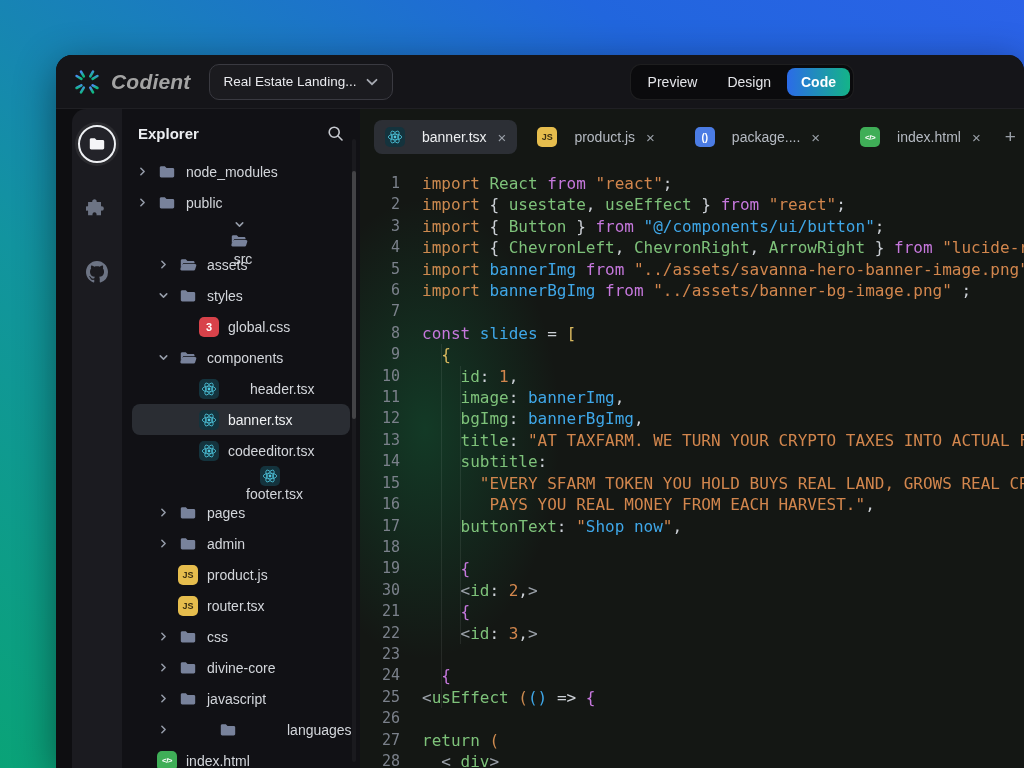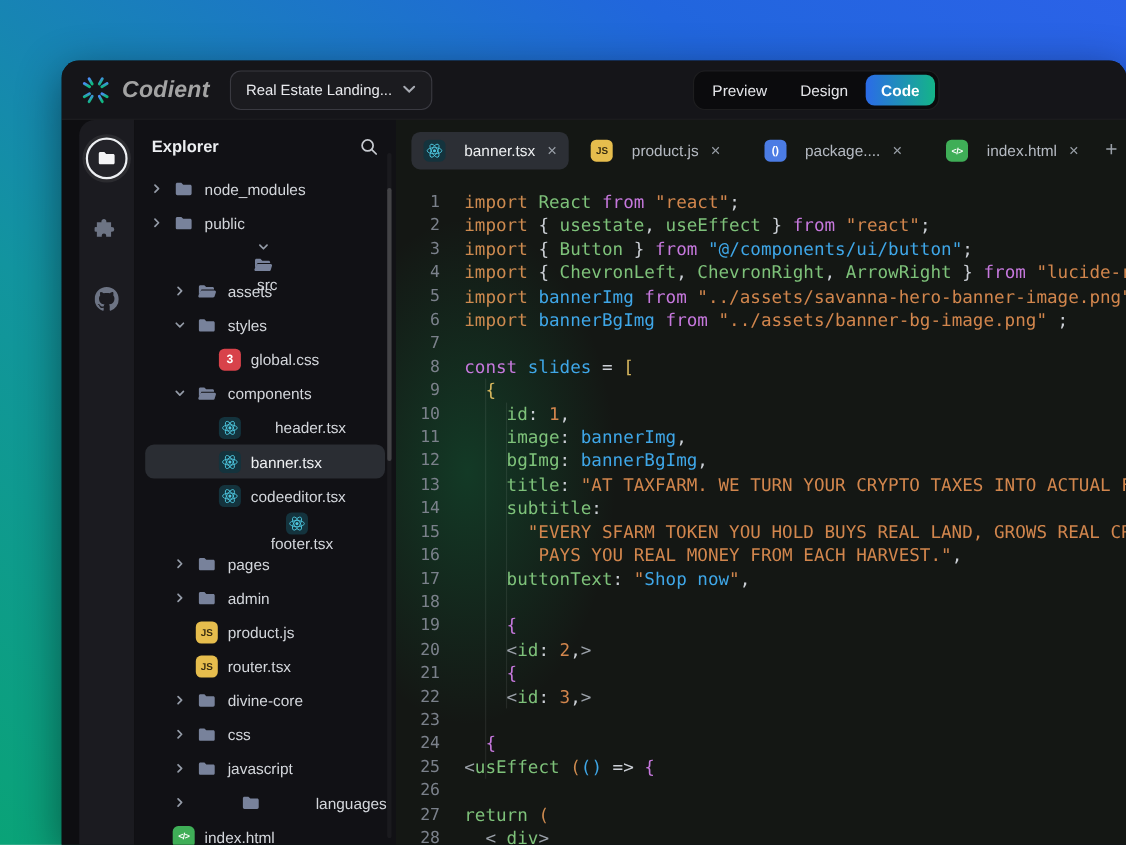--- a/index.html
+++ b/index.html
@@ -359,34 +359,34 @@
             <span class="chev">
               <svg width="13" height="13" viewBox="0 0 16 16" fill="none" stroke="#959ca8" stroke-width="1.9" stroke-linecap="round" stroke-linejoin="round">
                 <path d="M6 4l4 4-4 4"></path>
               </svg>
             </span>
             <span class="ticon">
               <svg width="18" height="18" viewBox="0 0 20 20">
                 <path fill="#78829b" d="M2 5.2C2 4.3 2.7 3.6 3.6 3.6h4l1.9 1.9h6.9c.9 0 1.6.7 1.6 1.6v7.3c0 .9-.7 1.6-1.6 1.6H3.6c-.9 0-1.6-.7-1.6-1.6V5.2z"></path>
               </svg>
             </span>
+            <span>css</span>
+          </div>
+          <div class="trow" style="padding-left: 25px;">
+            <span class="chev">
+              <svg width="13" height="13" viewBox="0 0 16 16" fill="none" stroke="#959ca8" stroke-width="1.9" stroke-linecap="round" stroke-linejoin="round">
+                <path d="M6 4l4 4-4 4"></path>
+              </svg>
+            </span>
+            <span class="ticon">
+              <svg width="18" height="18" viewBox="0 0 20 20">
+                <path fill="#78829b" d="M2 5.2C2 4.3 2.7 3.6 3.6 3.6h4l1.9 1.9h6.9c.9 0 1.6.7 1.6 1.6v7.3c0 .9-.7 1.6-1.6 1.6H3.6c-.9 0-1.6-.7-1.6-1.6V5.2z"></path>
+              </svg>
+            </span>
             <span>divine-core</span>
-          </div>
-          <div class="trow" style="padding-left: 25px;">
-            <span class="chev">
-              <svg width="13" height="13" viewBox="0 0 16 16" fill="none" stroke="#959ca8" stroke-width="1.9" stroke-linecap="round" stroke-linejoin="round">
-                <path d="M6 4l4 4-4 4"></path>
-              </svg>
-            </span>
-            <span class="ticon">
-              <svg width="18" height="18" viewBox="0 0 20 20">
-                <path fill="#78829b" d="M2 5.2C2 4.3 2.7 3.6 3.6 3.6h4l1.9 1.9h6.9c.9 0 1.6.7 1.6 1.6v7.3c0 .9-.7 1.6-1.6 1.6H3.6c-.9 0-1.6-.7-1.6-1.6V5.2z"></path>
-              </svg>
-            </span>
-            <span>css</span>
           </div>
           <div class="trow" style="padding-left: 25px;">
             <span class="chev">
               <svg width="13" height="13" viewBox="0 0 16 16" fill="none" stroke="#959ca8" stroke-width="1.9" stroke-linecap="round" stroke-linejoin="round">
                 <path d="M6 4l4 4-4 4"></path>
               </svg>
             </span>
             <span class="ticon">
               <svg width="18" height="18" viewBox="0 0 20 20">
                 <path fill="#78829b" d="M2 5.2C2 4.3 2.7 3.6 3.6 3.6h4l1.9 1.9h6.9c.9 0 1.6.7 1.6 1.6v7.3c0 .9-.7 1.6-1.6 1.6H3.6c-.9 0-1.6-.7-1.6-1.6V5.2z"></path>
@@ -535,21 +535,21 @@
           </div>
           <div class="line">
             <span class="ln">18</span>
             <span class="lc"> </span>
           </div>
           <div class="line">
             <span class="ln">19</span>
             <span class="lc"><span class="wh">    </span><span class="pu">{</span></span>
           </div>
           <div class="line">
-            <span class="ln">20</span>
+            <span class="ln">30</span>
             <span class="lc"><span class="wh">    </span><span class="gr">&lt;</span><span class="id">id</span><span class="wh">: </span><span class="num">2</span><span class="wh">,</span><span class="gr">&gt;</span></span>
           </div>
           <div class="line">
             <span class="ln">21</span>
             <span class="lc"><span class="wh">    </span><span class="pu">{</span></span>
           </div>
           <div class="line">
             <span class="ln">22</span>
             <span class="lc"><span class="wh">    </span><span class="gr">&lt;</span><span class="id">id</span><span class="wh">: </span><span class="num">3</span><span class="wh">,</span><span class="gr">&gt;</span></span>
           </div>

